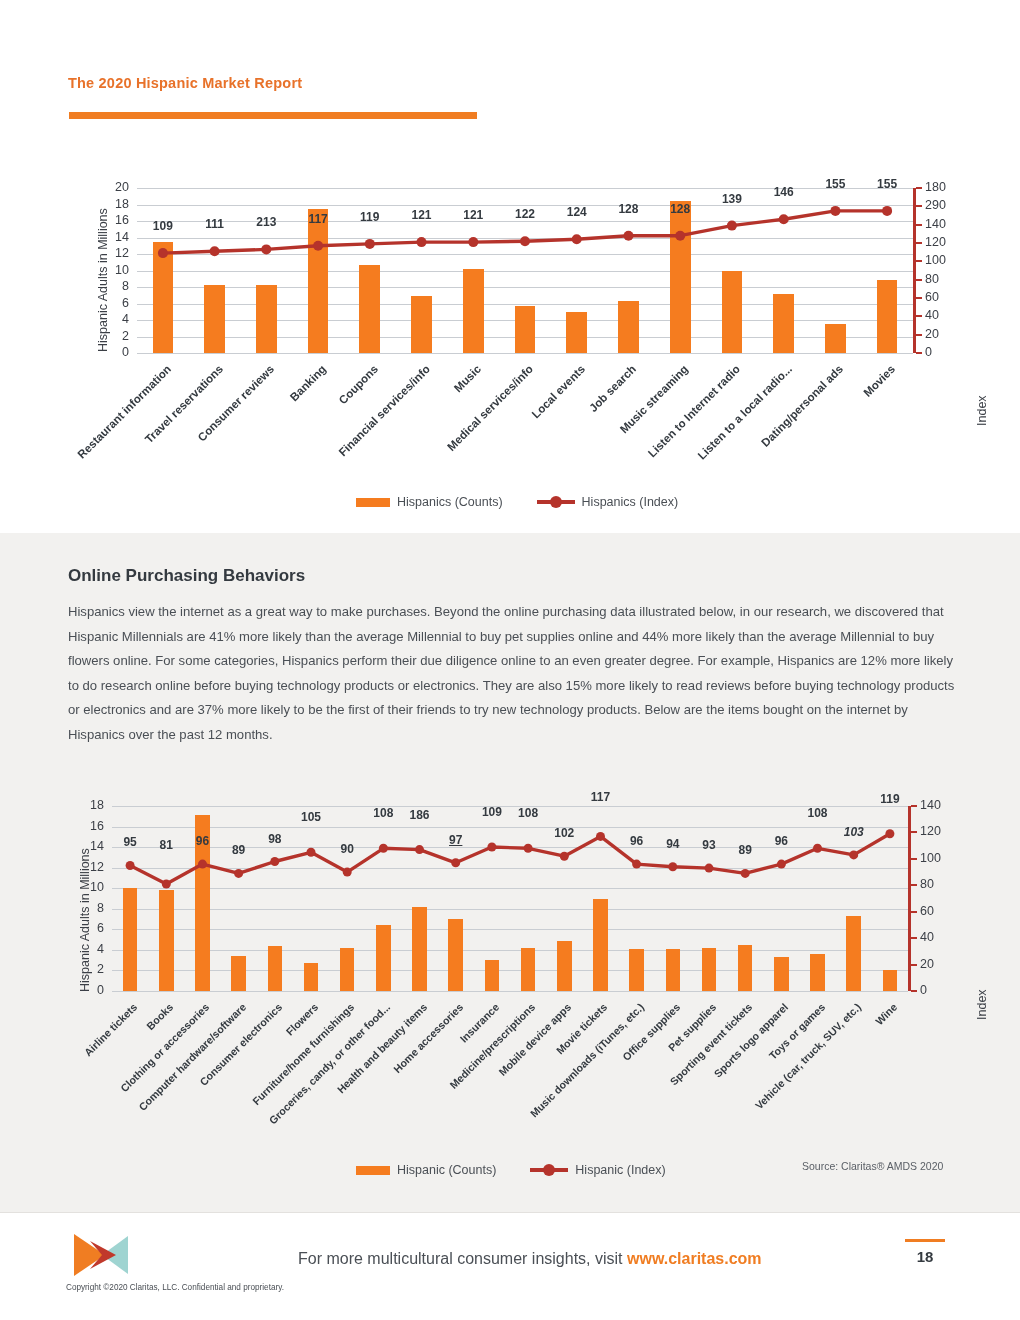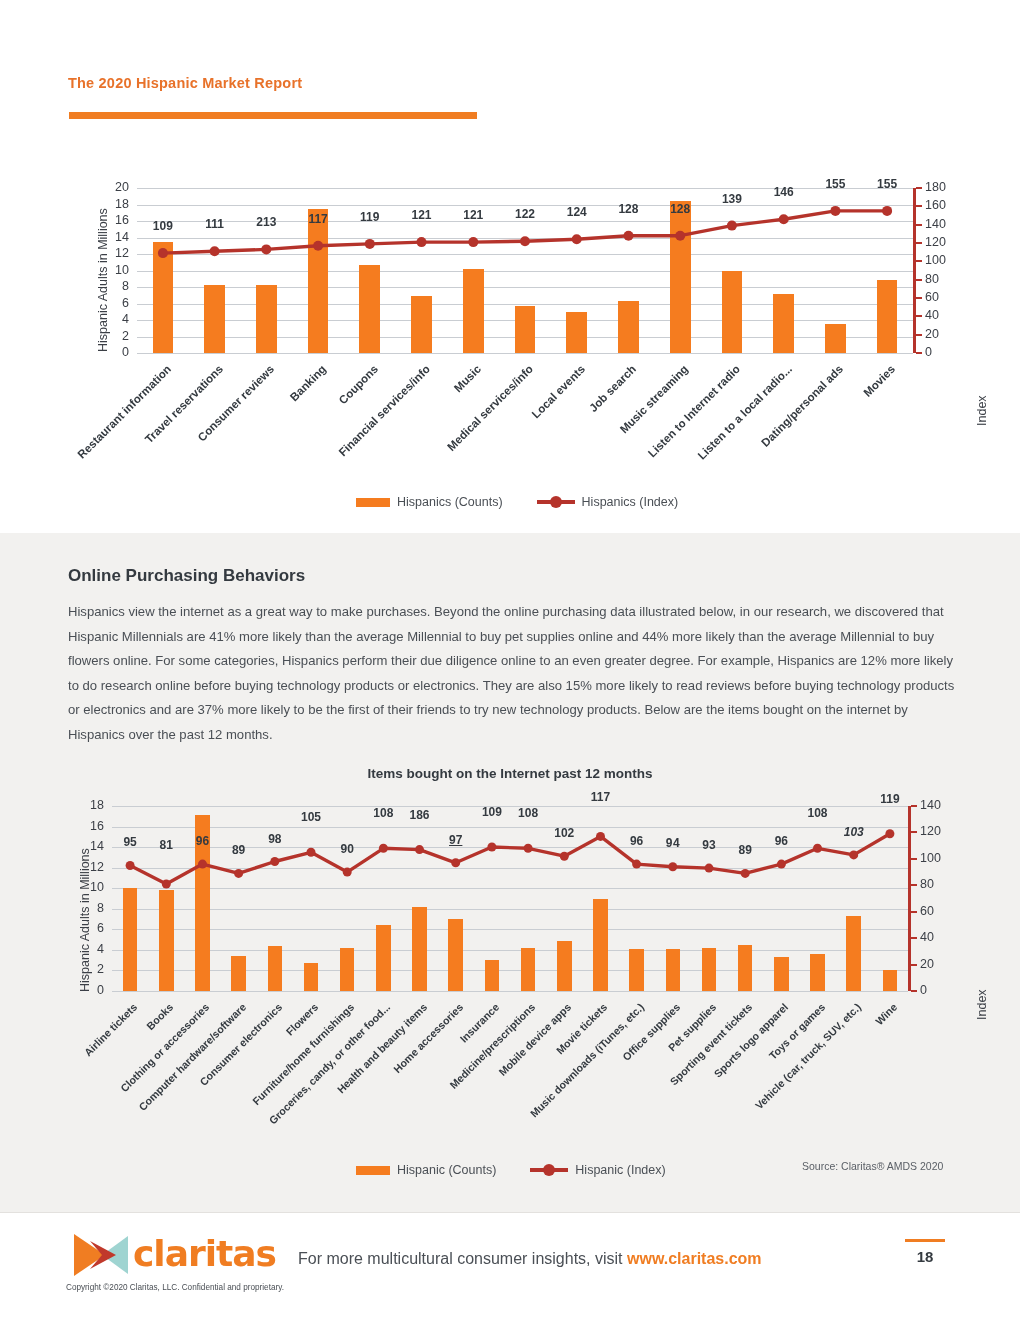--- a/index.html
+++ b/index.html
@@ -143,21 +143,21 @@
       <div class="axis-right-lbl" style="left: 925px; top: 150px;">60</div>
       <div class="right-tick" style="left: 916px; top: 138.667px;"></div>
       <div class="axis-right-lbl" style="left: 925px; top: 131.667px;">80</div>
       <div class="right-tick" style="left: 916px; top: 120.333px;"></div>
       <div class="axis-right-lbl" style="left: 925px; top: 113.333px;">100</div>
       <div class="right-tick" style="left: 916px; top: 102px;"></div>
       <div class="axis-right-lbl" style="left: 925px; top: 95px;">120</div>
       <div class="right-tick" style="left: 916px; top: 83.6667px;"></div>
       <div class="axis-right-lbl" style="left: 925px; top: 76.6667px;">140</div>
       <div class="right-tick" style="left: 916px; top: 65.3333px;"></div>
-      <div class="axis-right-lbl" style="left: 925px; top: 58.3333px;">160</div>
+      <div class="axis-right-lbl" style="left: 925px; top: 58.3333px;">290</div>
       <div class="right-tick" style="left: 916px; top: 47px;"></div>
       <div class="axis-right-lbl" style="left: 925px; top: 40px;">180</div>
       <div class="dlabel" style="left: 140.867px; top: 79.0833px; width: 44px;">109</div>
       <div class="dlabel" style="left: 192.6px; top: 77.25px; width: 44px;">111</div>
       <div class="dlabel" style="left: 244.333px; top: 75.4167px; width: 44px;">213</div>
       <div class="dlabel" style="left: 296.067px; top: 71.75px; width: 44px;">117</div>
       <div class="dlabel" style="left: 347.8px; top: 69.9167px; width: 44px;">119</div>
       <div class="dlabel" style="left: 399.533px; top: 68.0833px; width: 44px;">121</div>
       <div class="dlabel" style="left: 451.267px; top: 68.0833px; width: 44px;">121</div>
       <div class="dlabel" style="left: 503px; top: 67.1667px; width: 44px;">122</div>
@@ -180,21 +180,20 @@
       <span>Hispanics (Index)</span>
     </div>
   </div>
 
   <div class="band" style="top:533px;height:679px;"></div>
 
   <div class="sec-title" style="left:68px;top:566px;">Online Purchasing Behaviors</div>
   <div class="body-copy" style="left:68px;top:600px;">Hispanics view the internet as a great way to make purchases. Beyond the online purchasing data illustrated below, in our research, we discovered that Hispanic Millennials are 41% more likely than the average Millennial to buy pet supplies online and 44% more likely than the average Millennial to buy flowers online. For some categories, Hispanics perform their due diligence online to an even greater degree. For example, Hispanics are 12% more likely to do research online before buying technology products or electronics. They are also 15% more likely to read reviews before buying technology products or electronics and are 37% more likely to be the first of their friends to try new technology products. Below are the items bought on the internet by Hispanics over the past 12 months.</div>
 
   <div class="chart" id="chart2-root" style="left:0;top:760px;width:1020px;height:400px;">
-    <div class="chart-title" style="left:110px;top:6px;width:800px;">Items bought on the Internet past 12 months</div>
     <div class="yaxis-title" style="left:78px;top:232px;">Hispanic Adults in Millions</div>
     <div class="yaxis-title" style="left:975px;top:260px;">Index</div>
     <div class="plot" id="chart2-plot" style="left:112px;top:46px;width:796px;height:185px;">
         <div class="gridline" style="top: 185px;"></div>
         <div class="gridline" style="top: 164.444px;"></div>
         <div class="gridline" style="top: 143.889px;"></div>
         <div class="gridline" style="top: 123.333px;"></div>
         <div class="gridline" style="top: 102.778px;"></div>
         <div class="gridline" style="top: 82.2222px;"></div>
         <div class="gridline" style="top: 61.6667px;"></div>
@@ -308,21 +307,21 @@
       <div class="dlabel" style="left: 289px; top: 50.25px; width: 44px;">105</div>
       <div class="dlabel" style="left: 325.182px; top: 82.0714px; width: 44px;">90</div>
       <div class="dlabel" style="left: 361.364px; top: 46.2857px; width: 44px;">108</div>
       <div class="dlabel" style="left: 397.545px; top: 47.6071px; width: 44px;">186</div>
       <div class="dlabel" style="left: 433.727px; top: 72.8214px; width: 44px; text-decoration: underline;">97</div>
       <div class="dlabel" style="left: 469.909px; top: 44.9643px; width: 44px;">109</div>
       <div class="dlabel" style="left: 506.091px; top: 46.2857px; width: 44px;">108</div>
       <div class="dlabel" style="left: 542.273px; top: 66.2143px; width: 44px;">102</div>
       <div class="dlabel" style="left: 578.455px; top: 30.3929px; width: 44px;">117</div>
       <div class="dlabel" style="left: 614.636px; top: 74.1429px; width: 44px;">96</div>
-      <div class="dlabel" style="left: 650.818px; top: 76.7857px; width: 44px; font-family: Liberation Mono, monospace;">94</div>
+      <div class="dlabel" style="left: 650.818px; top: 76.7857px; width: 44px;">94</div>
       <div class="dlabel" style="left: 687px; top: 78.1071px; width: 44px;">93</div>
       <div class="dlabel" style="left: 723.182px; top: 83.3929px; width: 44px;">89</div>
       <div class="dlabel" style="left: 759.364px; top: 74.1429px; width: 44px;">96</div>
       <div class="dlabel" style="left: 795.545px; top: 46.2857px; width: 44px;">108</div>
       <div class="dlabel" style="left: 831.727px; top: 64.8929px; width: 44px; font-style: italic;">103</div>
       <div class="dlabel" style="left: 867.909px; top: 31.75px; width: 44px;">119</div>
     </div>
 
   <div class="legend" style="left:356px;top:1163px;align-items:center;">
     <div class="lg-item">
@@ -337,21 +336,20 @@
 
   <div class="source" style="left:802px;top:1160px;">Source: Claritas® AMDS 2020</div>
 
   <div class="footer"></div>
 
   <svg class="logo-mark" viewBox="0 0 58 46">
     <polygon points="2,2 2,44 33,23" fill="#f07d22"></polygon>
     <polygon points="56,4 56,42 30,23" fill="#9fd4d1"></polygon>
     <polygon points="18,9 44,23 18,37 30,23" fill="#c0392b"></polygon>
   </svg>
-  <div class="logo-word">claritas</div>
   <div class="copyright">Copyright ©2020 Claritas, LLC. Confidential and proprietary.</div>
   <div class="foot-cta">
     <span>For more multicultural consumer insights, visit </span><b>www.claritas.com</b>
   </div>
   <div class="pg-rule"></div>
   <div class="pg-num">18</div>
 
 </div>
 
 </body></html>

